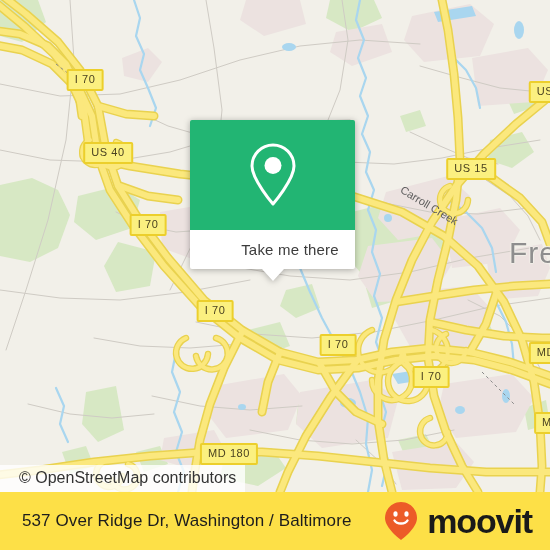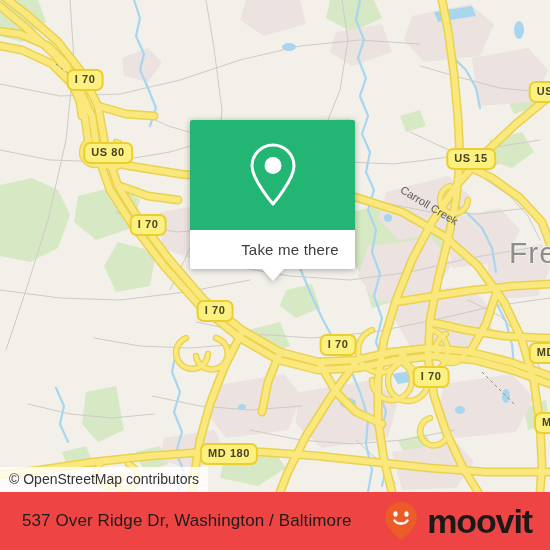--- a/index.html
+++ b/index.html
@@ -38,25 +38,25 @@
     left: 0;
     top: 0;
     display: block;
   }
 
   
   .shield {
     position: absolute;
     background: #fbf080;
     border: 2px solid #eccf2c;
-    border-radius: 7px;
+    border-radius: 2px;
     color: #4a4220;
     font-family: "Liberation Sans", sans-serif;
     font-size: 11px;
-    font-weight: bold;
+    font-weight: normal;
     letter-spacing: 0.6px;
     line-height: 1;
     padding: 3px 6px 4px 6px;
     white-space: nowrap;
     transform: translate(-50%, -50%);
     box-sizing: border-box;
   }
 
   
   .place-label {
@@ -129,33 +129,33 @@
 
   
   #attribution {
     position: absolute;
     left: 0;
     bottom: 0;
     z-index: 30;
     background: rgba(255,255,255,0.80);
     color: #333333;
     font-family: "Liberation Sans", sans-serif;
-    font-size: 14px;
-    padding: 4px 9px 5px 9px;
+    font-size: 16px;
+    padding: 4px 9px 5px 19px;
     white-space: nowrap;
   }
 
   
   #footer-bar {
     position: absolute;
     left: 0;
     top: 492px;
     width: 550px;
     height: 58px;
-    background: #ef4444;
+    background: #fde047;
     display: flex;
     align-items: center;
     justify-content: space-between;
     box-sizing: border-box;
     padding: 0 18px 0 22px;
   }
   #footer-address {
     color: #1d1d1d;
     font-family: "Liberation Sans", sans-serif;
     font-size: 17px;
@@ -365,26 +365,26 @@
       </g>
     </svg>
 
     <div class="place-label" style="left:509px; top:253px;">Frede</div>
 
     <div class="water-label" style="left:457px; top:222px; transform: translate(-100%,-50%) rotate(31deg); transform-origin: 100% 50%;">
       <span>Carroll Creek</span>
     </div>
 
     <div class="shield" style="left:85px; top:80px;">I 70</div>
-    <div class="shield" style="left:108px; top:153px;">US 80</div>
+    <div class="shield" style="left:108px; top:153px;">US 40</div>
     <div class="shield" style="left:148px; top:225px;">I 70</div>
     <div class="shield" style="left:215px; top:311px;">I 70</div>
     <div class="shield" style="left:338px; top:345px;">I 70</div>
     <div class="shield" style="left:431px; top:377px;">I 70</div>
-    <div class="shield" style="left:471px; top:159px;">US 15</div>
+    <div class="shield" style="left:471px; top:169px;">US 15</div>
     <div class="shield" style="left:189px; top:454px;margin-left:40px;">MD 180</div>
     <div class="shield" style="left:545px; top:92px;">US</div>
     <div class="shield" style="left:546px; top:353px;">MD</div>
     <div class="shield" style="left:547px; top:423px;">M</div>
 
     <div id="popup">
       <div id="popup-image">
         <svg id="popup-pin-icon" width="52" height="66" viewBox="0 0 52 66" xmlns="http://www.w3.org/2000/svg">
           <path d="M26 3 C14.4 3 5 12.4 5 24 C5 37.5 26 62 26 62 C26 62 47 37.5 47 24 C47 12.4 37.6 3 26 3 Z" fill="none" stroke="#ffffff" stroke-width="3" stroke-linejoin="round"></path>
           <circle cx="26" cy="23.5" r="8.5" fill="#ffffff"></circle>

